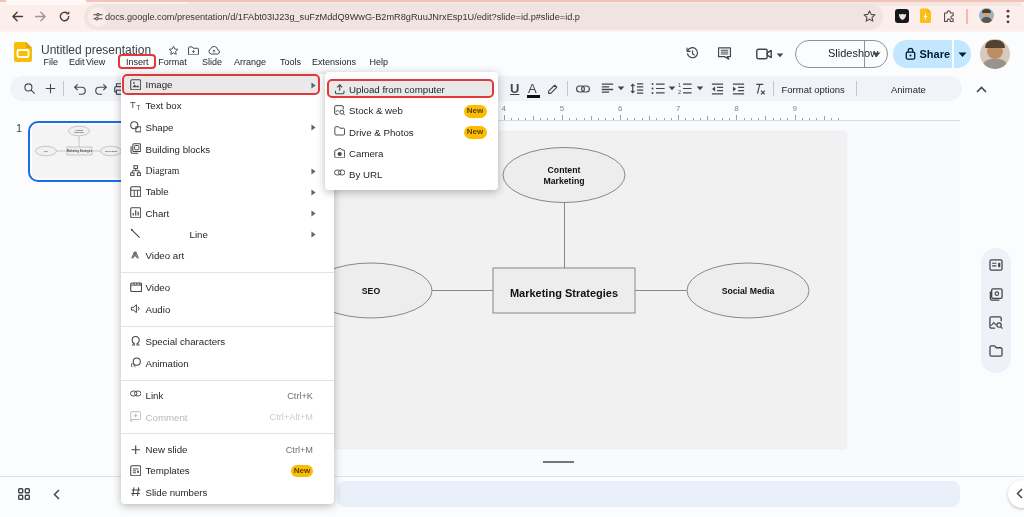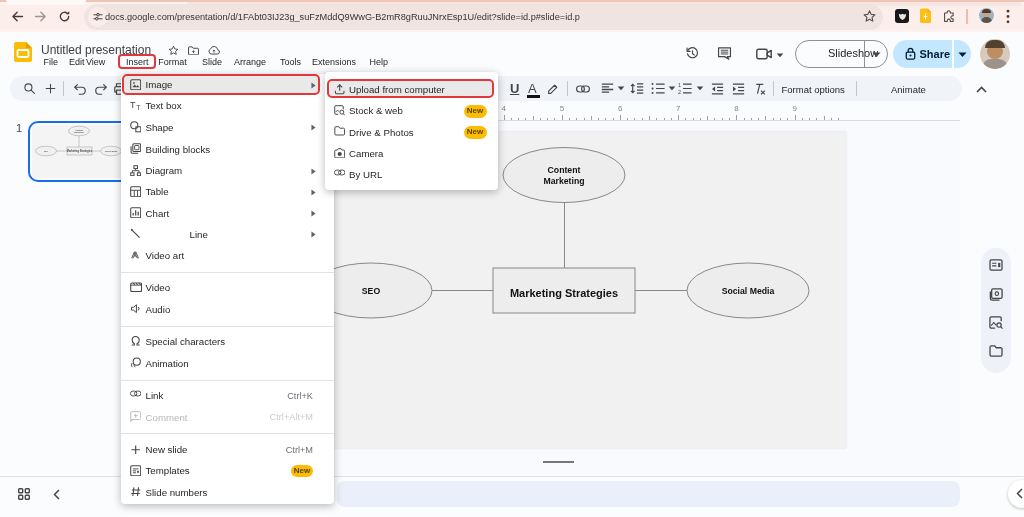--- a/index.html
+++ b/index.html
@@ -519,21 +519,21 @@
   </div>
 <div class="abs" style="left:145.5px;top:143.6px;font-size:9.7px;color:#1f1f1f;">Building blocks</div>
 <div class="abs" style="left:129.5px;top:164.7px;">
     <svg width="11.4" height="11.4" viewBox="0 0 16 16">
       <rect x="5.5" y="1" width="5" height="4" fill="none" stroke="#444746" stroke-width="1.4"></rect>
       <rect x="1" y="11" width="4.6" height="4" fill="none" stroke="#444746" stroke-width="1.4"></rect>
       <rect x="10.4" y="11" width="4.6" height="4" fill="none" stroke="#444746" stroke-width="1.4"></rect>
       <path d="M8 5v3M3.3 11V8h9.4v3" fill="none" stroke="#444746" stroke-width="1.3"></path>
     </svg>
   </div>
-<div class="abs" style="left:145.5px;top:165.2px;font-size:9.7px;color:#1f1f1f;">Diagram</div>
+<div class="abs" style="left:145.5px;top:165.2px;font-size:9.7px;color:#1f1f1f;font-family:Liberation Serif, serif;">Diagram</div>
 <div class="abs" style="left:310.5px;top:167.7px;">
     <svg width="5" height="7" viewBox="0 0 6 8">
       <path d="M0.5 0.5 5.5 4 0.5 7.5z" fill="#5f6368"></path>
     </svg>
   </div>
 <div class="abs" style="left:129.5px;top:185.8px;">
     <svg width="11.4" height="11.4" viewBox="0 0 16 16">
       <rect x="1" y="1" width="14" height="14" rx="1.5" fill="none" stroke="#444746" stroke-width="1.5"></rect>
       <path d="M1 6h14M6 6v9M10.5 6v9" stroke="#444746" stroke-width="1.3"></path>
     </svg>

